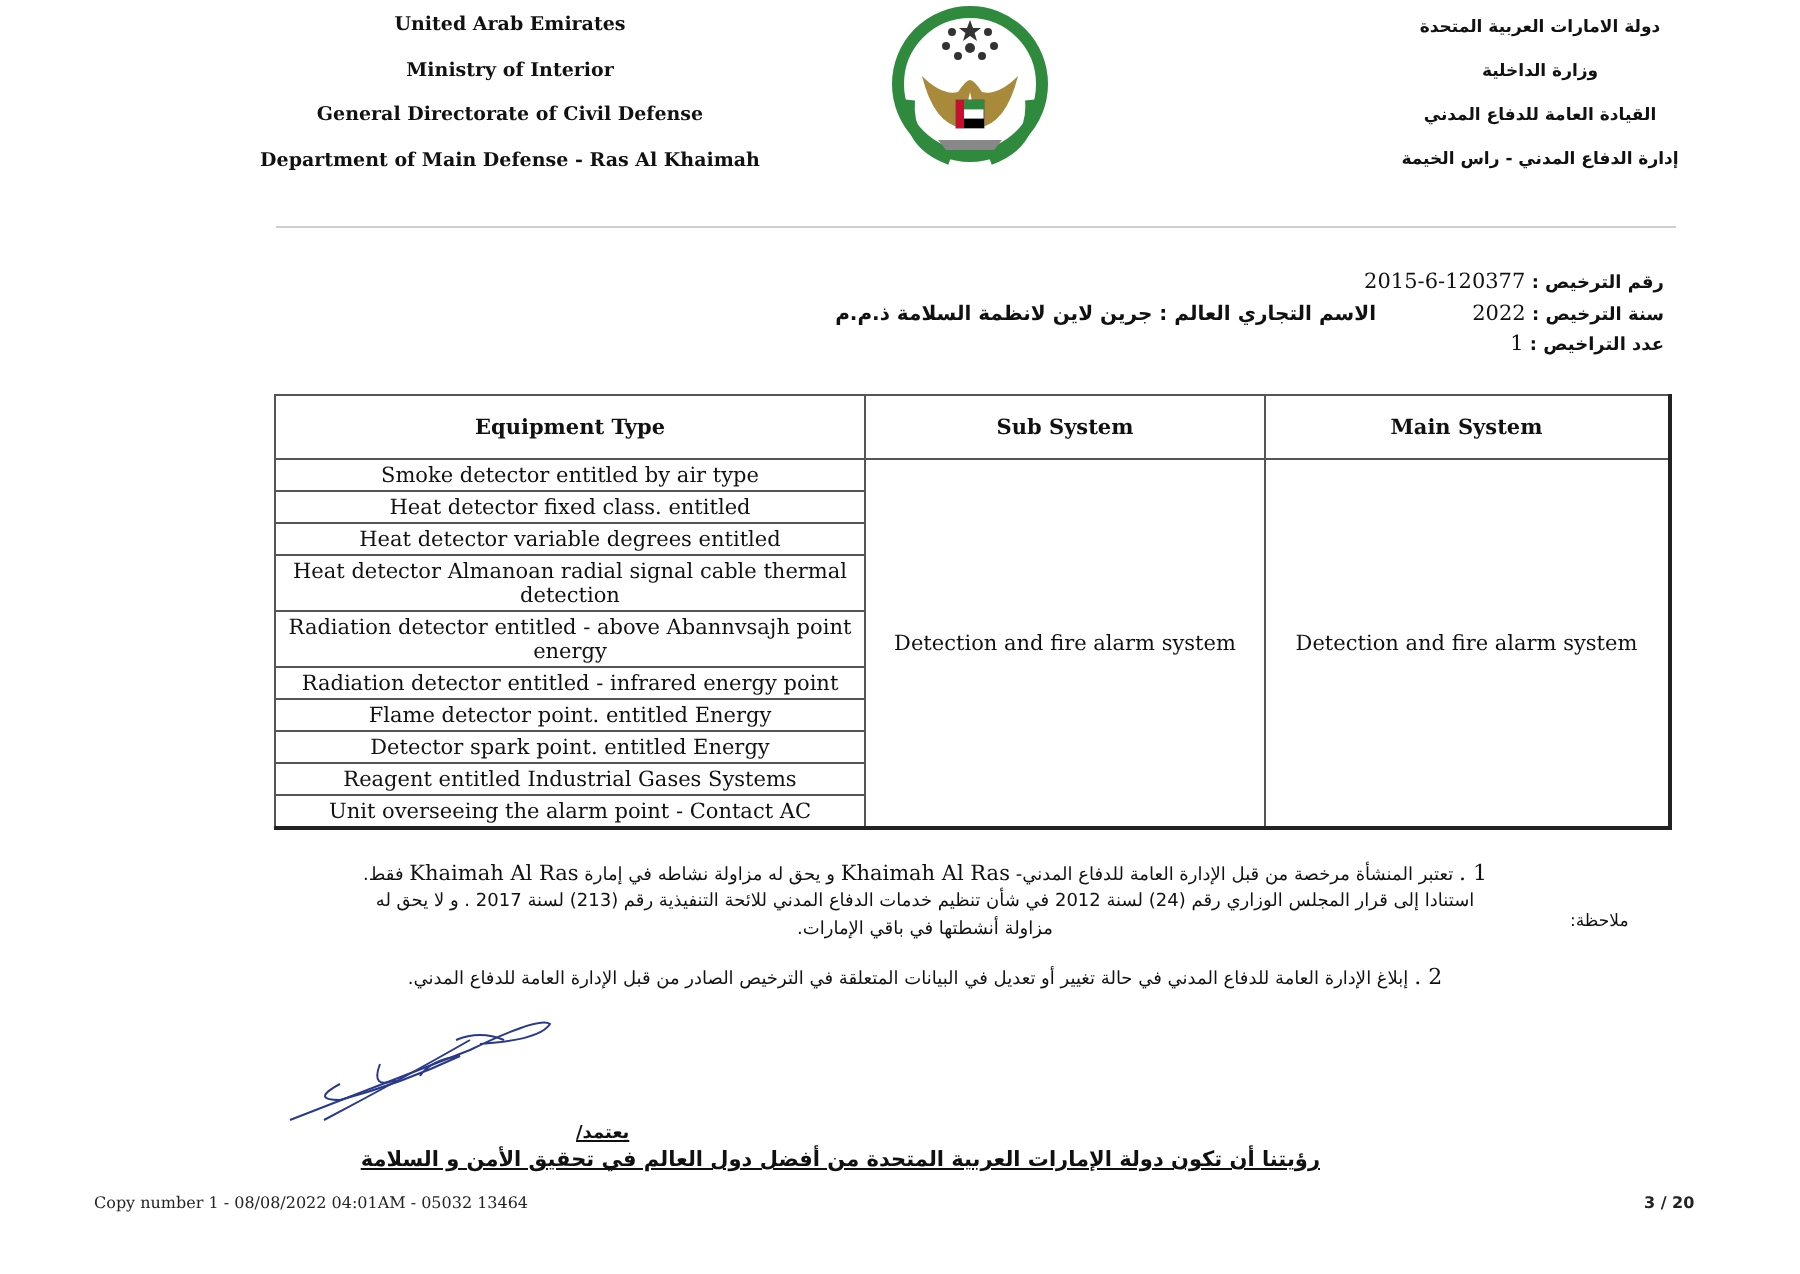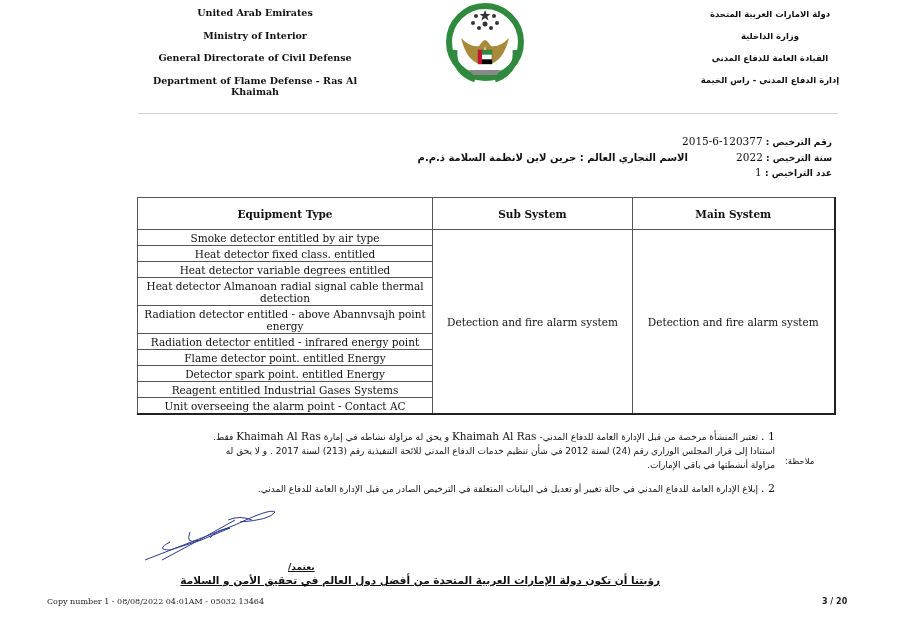--- a/index.html
+++ b/index.html
@@ -32,21 +32,21 @@
     border: 1px solid #555; text-align: center; padding: 0 4px;
     font-size: 10.5px; line-height: 12px;
   }
   table.eq { border-right: 2px solid #222; border-bottom: 2px solid #222; }
   table.eq th { height: 31px; font-weight: bold; font-size: 10.5px; }
   table.eq td.eq-cell { height: 15px; margin-top: 20px; }
   table.eq td.eq-cell.two { height: 27px; }
   table.eq td.sys { vertical-align: middle; }
 
   .notes {
-    left: 150px; width: 625px; direction: rtl; text-align: right;
+    left: 150px; width: 625px; direction: rtl; text-align: center;
     font-family: "DejaVu Sans", sans-serif; font-size: 9px; line-height: 13px; color: #111;
   }
   .notes .num { font-family: "DejaVu Serif", serif; font-size: 11px; }
   .notes .en { font-family: "DejaVu Serif", serif; font-size: 10.5px; }
   .notes-label { left: 785px; top: 456px; font-family: "DejaVu Sans", sans-serif; font-size: 8.5px; direction: rtl; color: #111; }
 
   .approve { left: 288px; top: 530px; font-family: "DejaVu Sans", sans-serif; font-size: 9px; font-weight: bold; direction: rtl; text-decoration: underline; color:#111;margin-top:32px; }
   .signature { left: 140px; top: 500px; width: 140px; height: 65px; }
 
   .vision {
@@ -56,21 +56,21 @@
   }
   .footer-left { left: 47px; top: 597px; font-family: "DejaVu Serif", serif; font-size: 8px; color: #222; white-space: nowrap; text-align: right; }
   .footer-right { left: 822px; top: 597px; font-family: "DejaVu Sans", sans-serif; font-size: 8px; font-weight: bold; color: #222; }
 </style>
 </head>
 <body>
 
 <div class="abs hdr-en" style="top:7px">United Arab Emirates</div>
 <div class="abs hdr-en" style="top:30px">Ministry of Interior</div>
 <div class="abs hdr-en" style="top:52px">General Directorate of Civil Defense</div>
-<div class="abs hdr-en" style="top:75px">Department of Flame Defense - Ras Al Khaimah</div>
+<div class="abs hdr-en" style="top:75px">Department of Main Defense - Ras Al Khaimah</div>
 
 <div class="abs emblem">
   <svg width="80" height="86" viewBox="0 0 80 86">
     <circle cx="40" cy="40" r="36" fill="none" stroke="#2f8a3e" stroke-width="6"></circle>
     <path d="M10 48 Q 8 70 30 78" stroke="#2f8a3e" stroke-width="5" fill="none"></path>
     <path d="M70 48 Q 72 70 50 78" stroke="#2f8a3e" stroke-width="5" fill="none"></path>
     <g fill="#333">
       <polygon points="40,8 41.5,12 45.5,12 42.3,14.5 43.5,18.5 40,16 36.5,18.5 37.7,14.5 34.5,12 38.5,12"></polygon>
       <circle cx="31" cy="14" r="2"></circle>
         <circle cx="49" cy="14" r="2"></circle>

